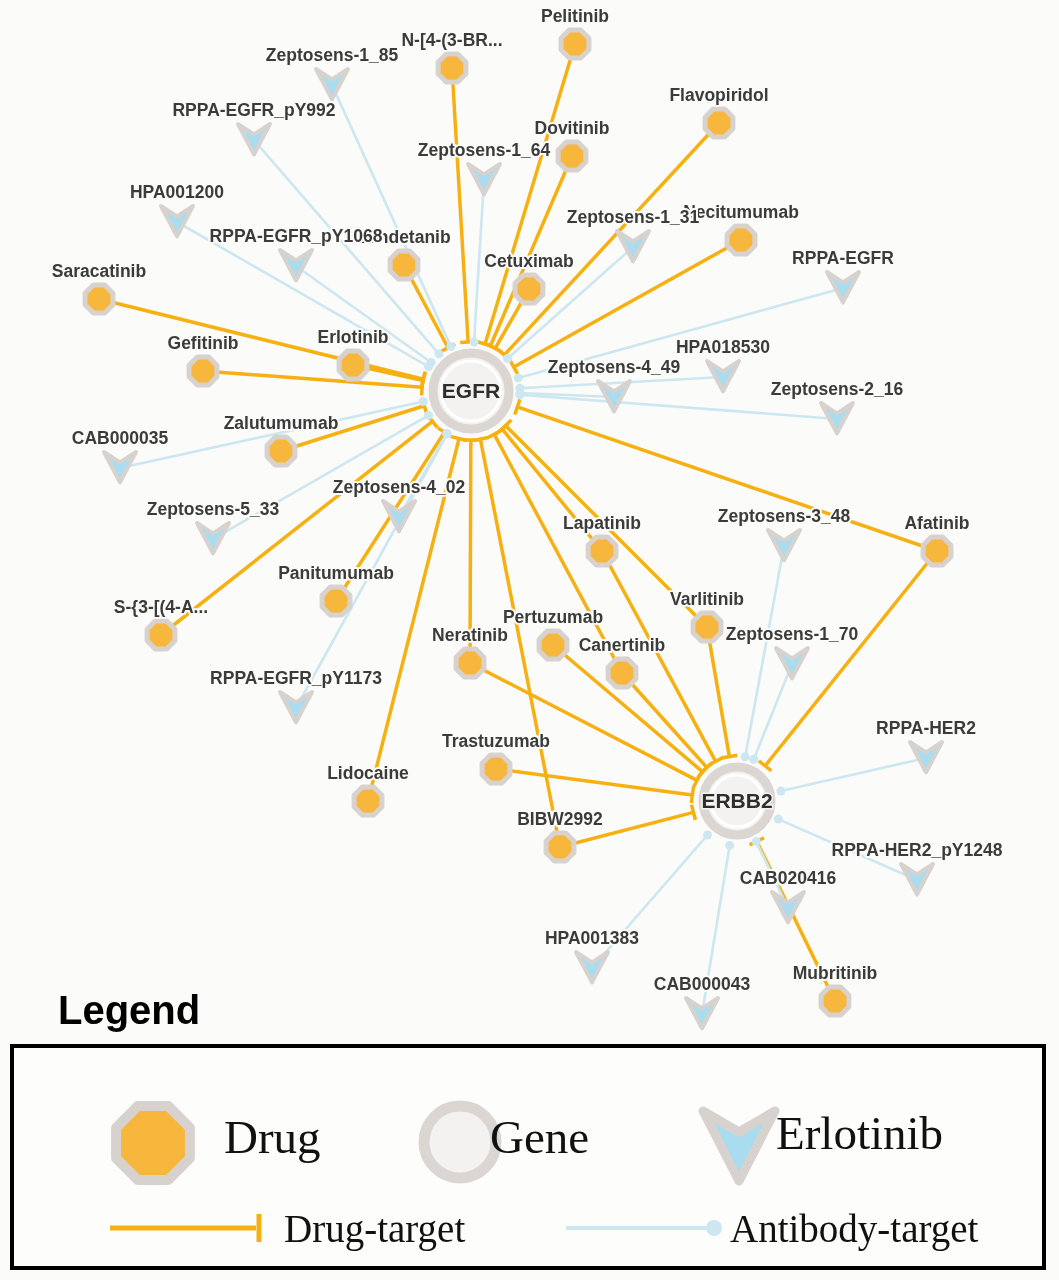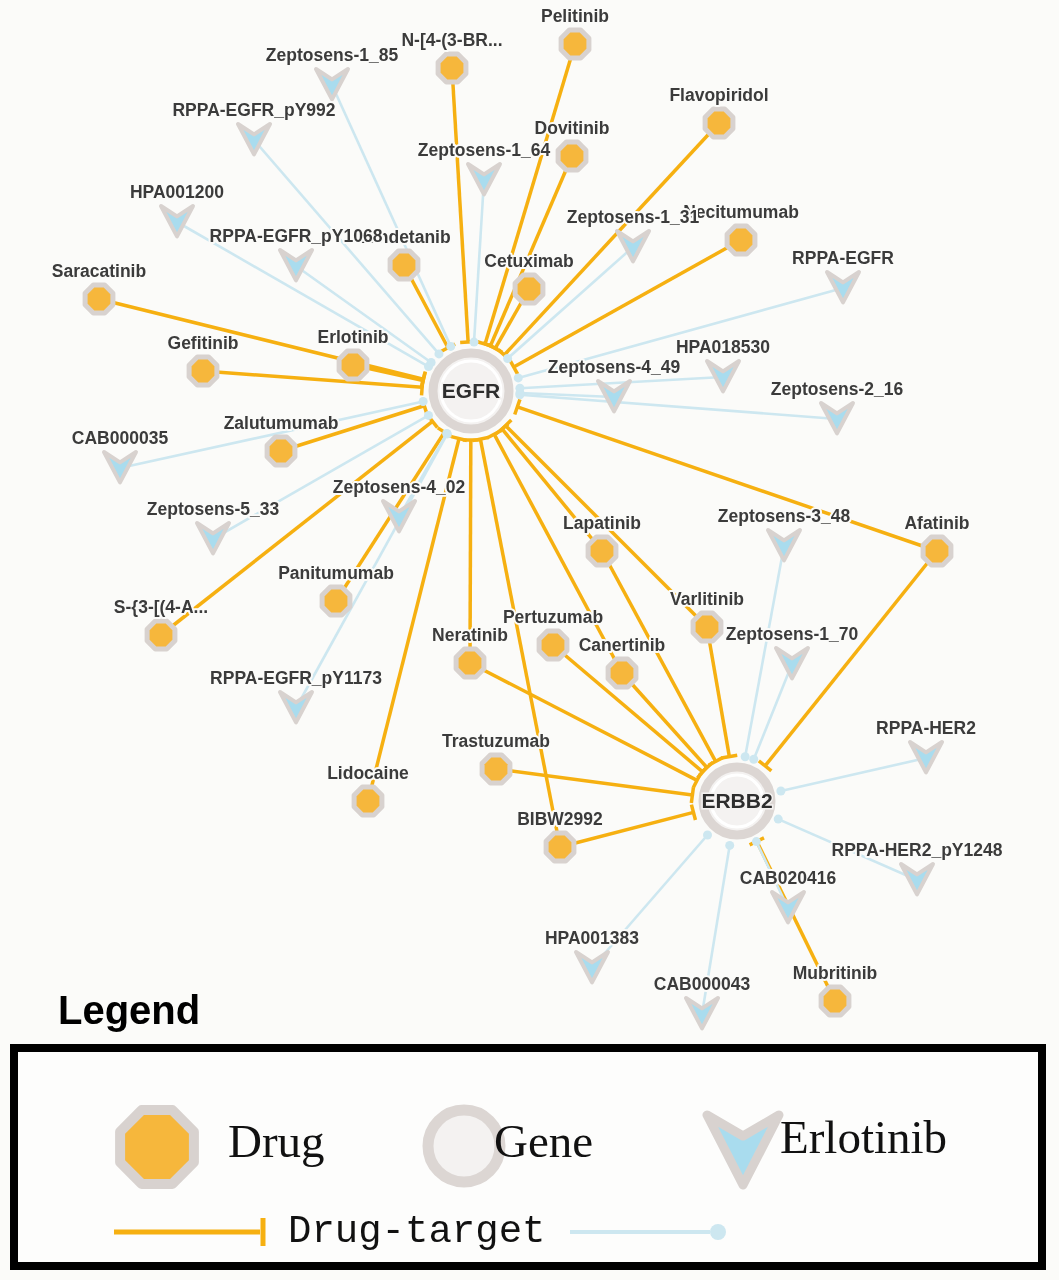--- a/index.html
+++ b/index.html
@@ -28,31 +28,31 @@
   }
 
   .legend-title {
     position: absolute; left: 14px; top: 988px;
     font-family: Liberation Sans, sans-serif;
     font-weight: bold; font-size: 40px; color: #000; margin-left: 44px;
   }
   .legend-box {
     position: absolute; left: 10px; top: 1044px;
     width: 1036px; height: 226px;
-    border: 8px solid #000000; background: #fdfdfc;
+    border: 4px solid #000000; background: #fdfdfc;
   }
   .legend-glyph { position: absolute; }
   .legend-item-label {
     position: absolute;
     font-family: "Liberation Serif", serif;
     font-size: 47px; color: #111; white-space: nowrap;
   }
   .legend-edge-label {
     position: absolute;
-    font-family: Liberation Mono, monospace;
+    font-family: Liberation Serif, serif;
     font-size: 39px; color: #111; white-space: nowrap;
   }
   .drug-fill   { fill: var(--drug-fill); }
   .gene-fill   { fill: var(--gene-fill); }
   .anti-fill   { fill: var(--antibody-fill); }
   .halo-stroke { stroke: var(--node-halo); }
   .gene-stroke { stroke: var(--gene-stroke); }
   .drug-edge-stroke { stroke: var(--drug-edge); }
   .anti-edge-stroke { stroke: var(--antibody-edge); }
   .anti-edge-fill   { fill: var(--antibody-edge); }
@@ -287,15 +287,16 @@
     <svg class="legend-glyph" style="left:92px; top:162px;" width="170" height="36">
       <line class="drug-edge-stroke" x1="4" y1="18" x2="150" y2="18" stroke-width="5"></line>
       <line class="drug-edge-stroke" x1="153" y1="4" x2="153" y2="32" stroke-width="5"></line>
     </svg>
     <div class="legend-edge-label" style="left:270px; top:158px;">Drug-target</div>
 
     <svg class="legend-glyph" style="left:548px; top:162px;" width="170" height="36">
       <line class="anti-edge-stroke" x1="4" y1="18" x2="144" y2="18" stroke-width="4"></line>
       <circle class="anti-edge-fill" cx="152" cy="18" r="8"></circle>
     </svg>
+    <div class="legend-edge-label" style="left:716px; top:158px;">Antibody-target</div>
 
   </div>
 </div>
 
 </body></html>

